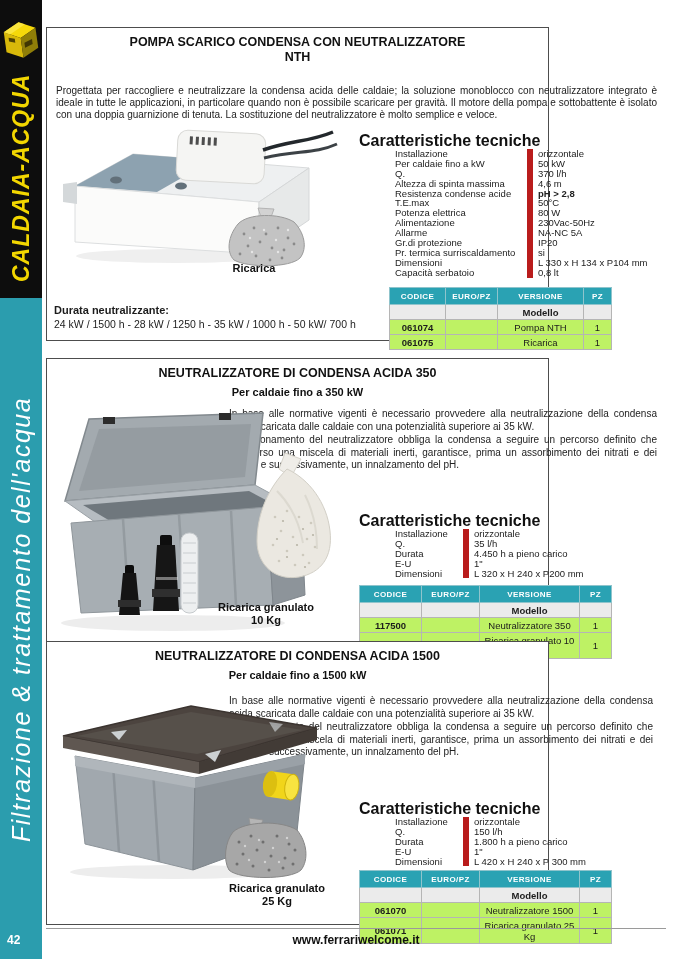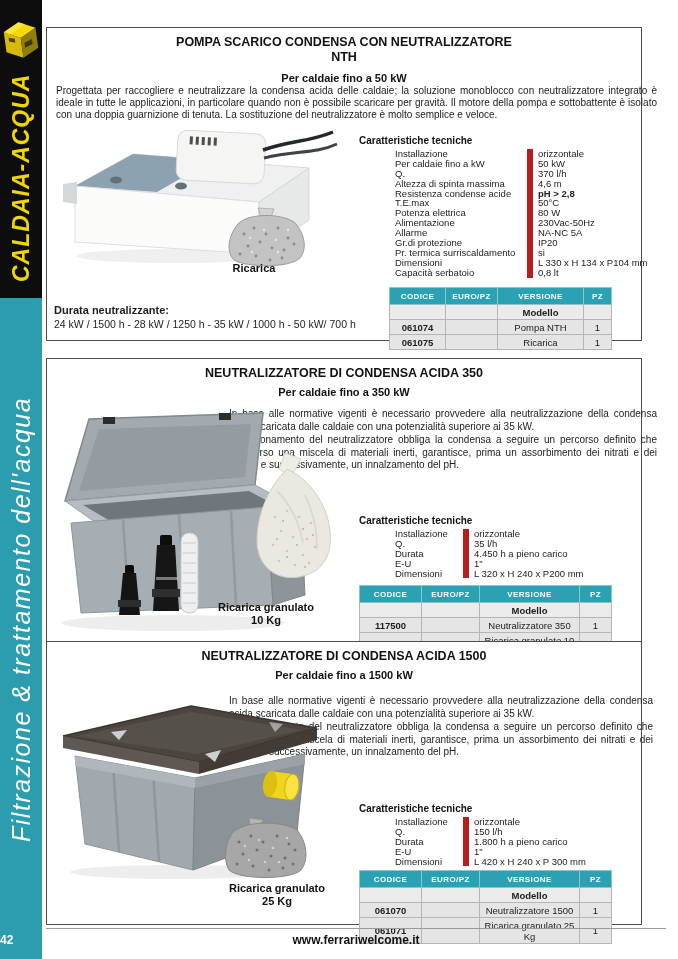--- a/index.html
+++ b/index.html
@@ -17,23 +17,23 @@
     writing-mode:vertical-rl;transform:rotate(180deg);
     font-size:23px;font-weight:700;font-style:italic;color:#f2d600;
     letter-spacing:1px;white-space:nowrap;
   }
   .sec-label{
     position:absolute;left:0;top:330px;width:42px;height:578px;
     display:flex;align-items:center;justify-content:center;
     writing-mode:vertical-rl;transform:rotate(180deg);
     font-size:25px;font-style:italic;color:#ffffff;letter-spacing:1.5px;white-space:nowrap;
   }
-  .page-num{position:absolute;left:0;bottom:12px;color:#fff;font-weight:700;font-size:12px;}
-  
-  .box{position:absolute;left:46px;width:596px;border:1.5px solid #4d4d4d;background:#fff;box-sizing:border-box;}
+  .page-num{position:absolute;left:7px;bottom:12px;color:#fff;font-weight:700;font-size:12px;}
+  
+  .box{position:absolute;left:46px;width:503px;border:1.5px solid #4d4d4d;background:#fff;box-sizing:border-box;}
   #box1{top:27px;height:314px;}
   #box2{top:358px;height:286px;}
   #box3{top:641px;height:284px;}
   .sec-title{position:absolute;top:7px;left:0;right:0;margin:0;text-align:center;
     font-weight:700;font-size:12.5px;line-height:14.5px;color:#111;}
   .sec-sub{position:absolute;left:0;right:0;text-align:center;font-weight:700;font-size:11px;color:#111;}
   #box1 .sec-sub{top:44px;}
   #box2 .sec-sub,#box3 .sec-sub{top:27px;}
   .desc{position:absolute;font-size:10px;line-height:12.6px;text-align:justify;color:#222;}
   .desc p{margin:0 0 1px 0;}
@@ -47,28 +47,28 @@
   #photo3{left:8px;top:50px;width:300px;height:195px;}
   .caption{position:absolute;text-align:center;font-weight:700;font-size:11px;line-height:13px;color:#111;}
   #box1 .caption{left:157px;top:234px;width:100px;}
   #box2 .caption{left:139px;top:242px;width:160px;}
   #box3 .caption{left:145px;top:240px;width:170px;}
   
   .specs{position:absolute;width:302px;font-size:9.5px;line-height:9.9px;color:#222;}
   #box1 .specs{left:312px;top:108px;}
   #box2 .specs{left:312px;top:157px;}
   #box3 .specs{left:312px;top:162px;}
-  .specs-title{font-weight:700;font-size:10px;margin-bottom:3px;color:#111;}
+  .specs-title{font-weight:700;font-size:16px;margin-bottom:3px;color:#111;}
   .spec-row{display:flex;padding-left:36px;}
   .spec-label{flex:none;}
   #box1 .spec-label{width:132px;}
   #box2 .spec-label,#box3 .spec-label{width:68px;}
   .spec-value{flex:1;border-left:6px solid #b91c1c;padding-left:5px;}
   
-  .codes{position:absolute;border-collapse:collapse;table-layout:fixed;background:#e5e5e5;
+  .codes{position:absolute;border-collapse:collapse;table-layout:fixed;background:#bef264;
     border:1.5px solid #6a6a6a;font-size:9.5px;}
   #tbl1{left:342px;top:259px;width:222px;}
   #tbl2{left:312px;top:226px;width:252px;}
   #tbl3{left:312px;top:228px;width:252px;}
   .codes th{background:#2aa2b3;color:#fff;font-size:8px;font-weight:700;letter-spacing:.4px;
     padding:3.5px 2px;border:1px solid #8fc4cc;text-align:center;}
   .codes td{border:1px solid #b5b5b5;padding:1.5px 3px;text-align:center;height:10px;color:#1c1c1c;}
   .codes .modello td{background:#ebebeb;font-weight:700;}
   .codes .c-cod{font-weight:700;text-align:center;}
   
@@ -92,21 +92,20 @@
     <rect x="21" y="12" width="8" height="5" fill="#2b2403" transform="skewY(-18) translate(0,18)" opacity=".8"></rect>
     <polygon points="18,2 24,5 8,13 2,10" fill="#fbe74a" opacity=".8"></polygon>
   </g>
 </svg>
 <div class="cat-label">CALDAIA-ACQUA</div>
 <div class="sec-label">Filtrazione &amp; trattamento dell'acqua</div>
 <div class="page-num">42</div>
 
 <section class="box" id="box1">
   <h2 class="sec-title"><span>POMPA SCARICO CONDENSA CON NEUTRALIZZATORE</span><br><span>NTH</span></h2>
-  <div class="sec-sub">Per caldaie fino a 50 kW</div>
   <div class="desc">
       <p>Progettata per raccogliere e neutralizzare la condensa acida delle caldaie;  la soluzione monoblocco con neutralizzatore integrato è ideale in tutte le applicazioni, in particolare quando non è possibile scaricare per gravità. Il motore della pompa e sottobattente è isolato con una doppia guarnizione di tenuta. La sostituzione del neutralizzatore è molto semplice e veloce.</p>
     </div>
 
   <svg class="photo" id="photo1" viewBox="0 0 300 140">
     <ellipse cx="115" cy="128" rx="100" ry="7" fill="#efefef"></ellipse>
     <polygon points="14,58 72,26 248,40 198,74" fill="#eef0f1" stroke="#d8dadb" stroke-width="1"></polygon>
     <polygon points="14,58 72,26 152,32 96,64" fill="#8da2b0"></polygon>
     <ellipse cx="55" cy="52" rx="6" ry="3.5" fill="#62707a"></ellipse>
     <ellipse cx="120" cy="58" rx="6" ry="3.5" fill="#62707a"></ellipse>

